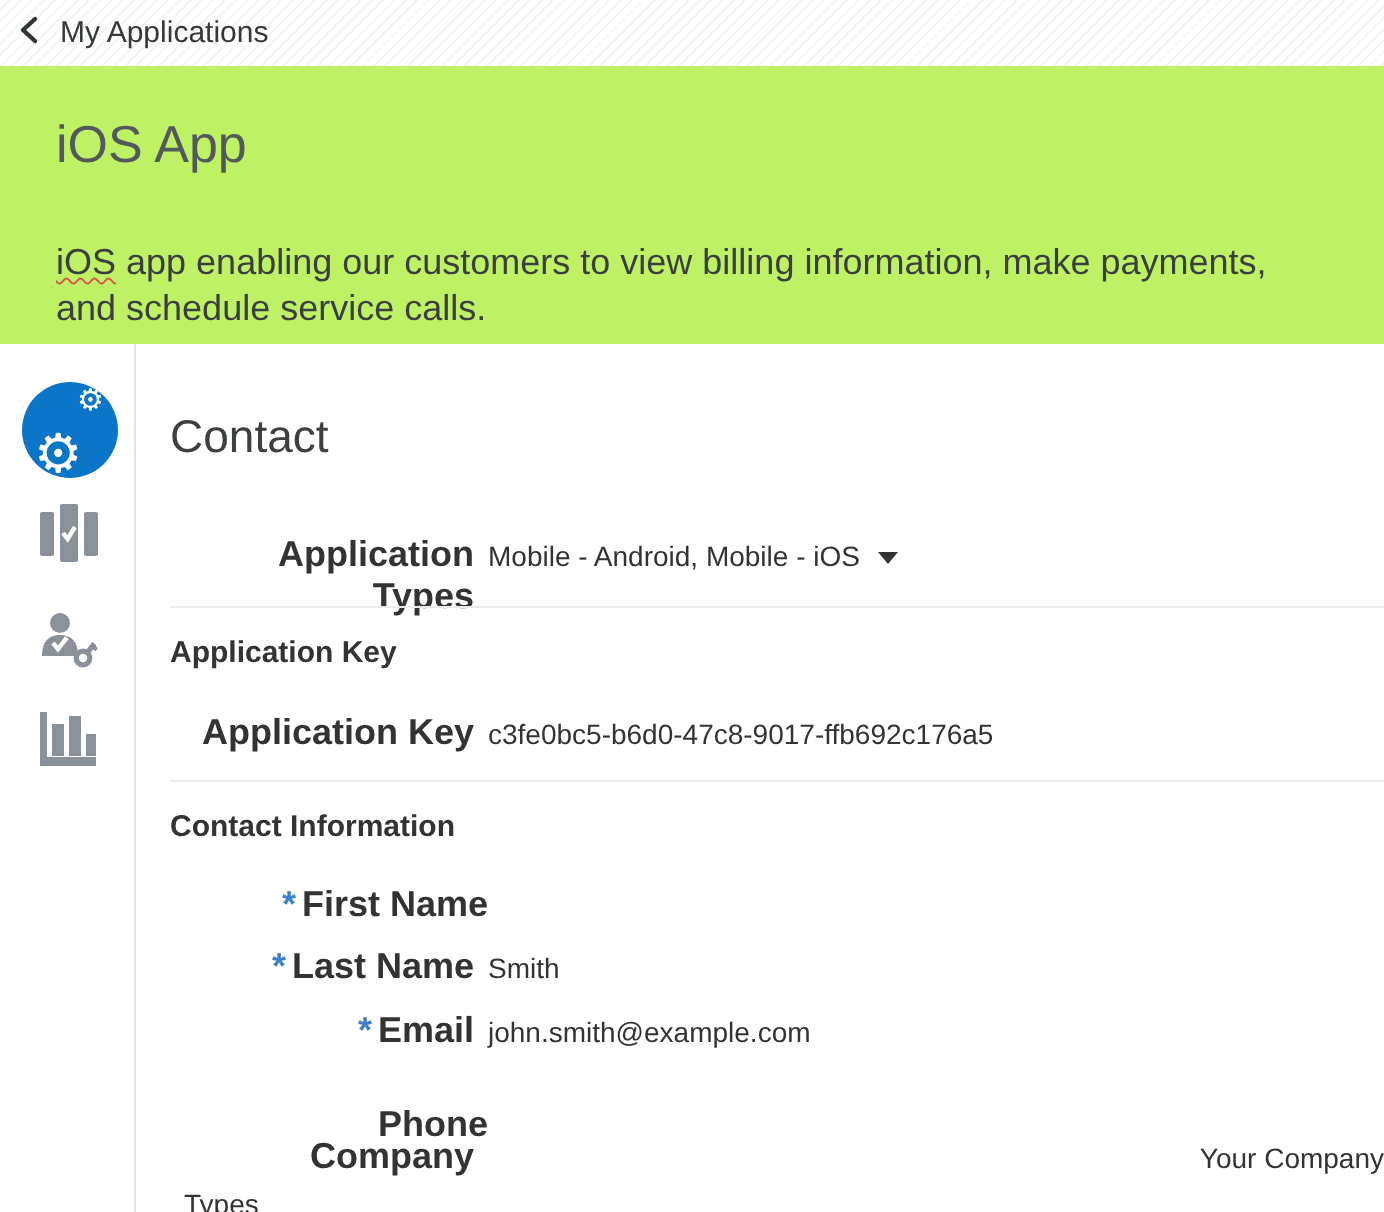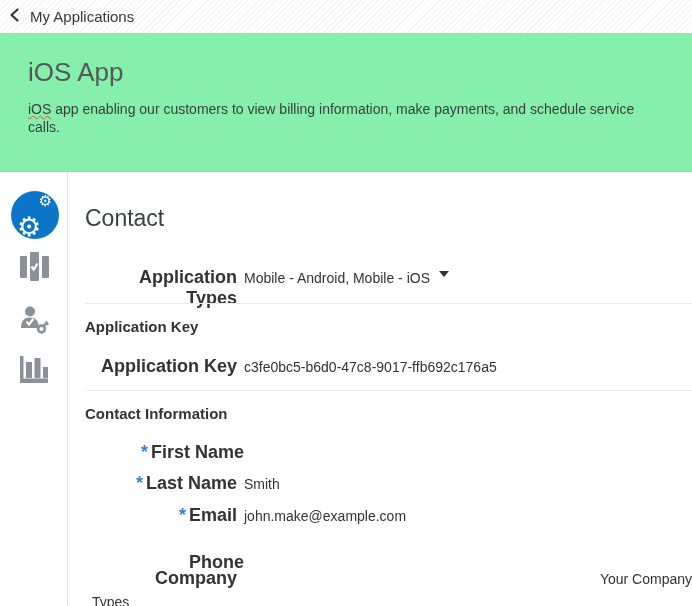--- a/index.html
+++ b/index.html
@@ -20,27 +20,27 @@
     width:30px; height:33px; display:flex; align-items:center; justify-content:center;
     cursor:pointer; background:none; border:none; padding:0;
   }
   .topbar-title{
     font-size:15px; color:#35393d; cursor:pointer;
   }
 
   
   .header{
     position:absolute; top:33px; left:0; width:692px; height:139px;
-    background:#86efac; padding:25px 28px 0 28px;
+    background:#bef264; padding:25px 28px 0 28px;
   }
   .app-title{
     font-size:26px; font-weight:400; color:#53585c; line-height:1.15;
   }
   .app-desc{
-    margin-top:12px; font-size:14px; color:#3b3e40; line-height:1.3;
+    margin-top:32px; font-size:18px; color:#3b3e40; line-height:1.3;
   }
   .squiggle{
     text-decoration:underline; text-decoration-style:wavy;
     text-decoration-color:#d9534a; text-decoration-thickness:1px;
   }
 
   
   .rail{
     position:absolute; top:172px; left:0; width:68px; height:434px;
     border-right:1px solid #e3e4e5; background:#fff;
@@ -64,21 +64,21 @@
     position:absolute; left:0; top:33px; font-size:23px; font-weight:400; color:#3c4043;
   }
   .frow{ position:absolute; left:0; display:flex; align-items:baseline; width:607px; }
   .flabel{
     width:152px; text-align:right; font-weight:bold; font-size:18px; color:#333;
     flex:0 0 152px;
   }
   .req{ color:#3d7fc9; font-weight:bold; margin-right:3px; }
   .fvalue{ margin-left:7px; font-size:14px; color:#333; }
   .row-apptypes{ top:95px; }
-  .dropdown-value{ cursor:pointer; display:flex; align-items:flex-start; }
+  .dropdown-value{ cursor:pointer; display:flex; align-items:center; }
   .caret{ margin-left:9px; width:0; height:0; border-left:5px solid transparent;
           border-right:5px solid transparent; border-top:6px solid #333; position:relative; top:1px;}
   .divider{ position:absolute; left:0; width:607px; border-top:1px solid #ebebeb; }
   .div1{ top:131px; } .div2{ top:218px; }
   .sec-header{ position:absolute; left:0; font-size:15px; font-weight:bold; color:#333; }
   .sec1-h{ top:146px; } .sec2-h{ top:233px; }
   .row-appkey{ top:184px; }
   .row-fn{ top:270px;flex-direction:column; } .row-ln{ top:301px; } .row-em{ top:333px;align-items:center; }
   .row-ph{ top:380px;flex-direction:column; } .row-co{ top:396px;justify-content:space-between; }
 </style>
@@ -176,21 +176,21 @@
     <span class="fvalue">Types</span>
   </div>
 
   <div class="frow row-ln">
     <span class="flabel"><span class="req">*</span><span>Last Name</span></span>
     <span class="fvalue">Smith</span>
   </div>
 
   <div class="frow row-em">
     <span class="flabel"><span class="req">*</span><span>Email</span></span>
-    <span class="fvalue">john.make@example.com</span>
+    <span class="fvalue">john.smith@example.com</span>
   </div>
 
   <div class="frow row-ph">
     <span class="flabel"><span>Phone</span></span>
     <span class="fvalue">555-555-5555</span>
   </div>
 
   <div class="frow row-co">
     <span class="flabel"><span>Company</span></span>
     <span class="fvalue">Your Company</span>

